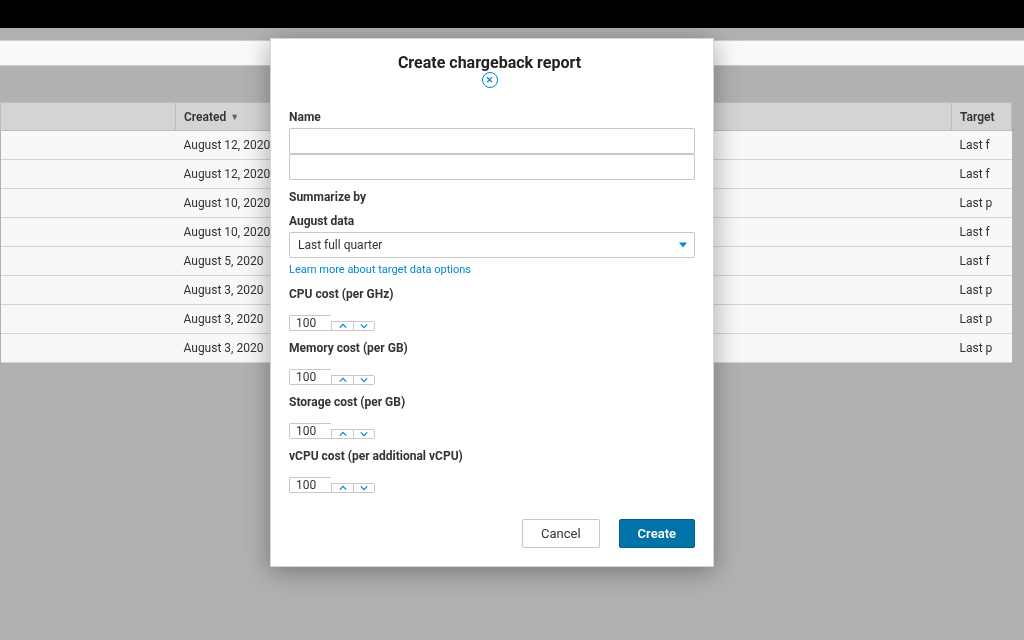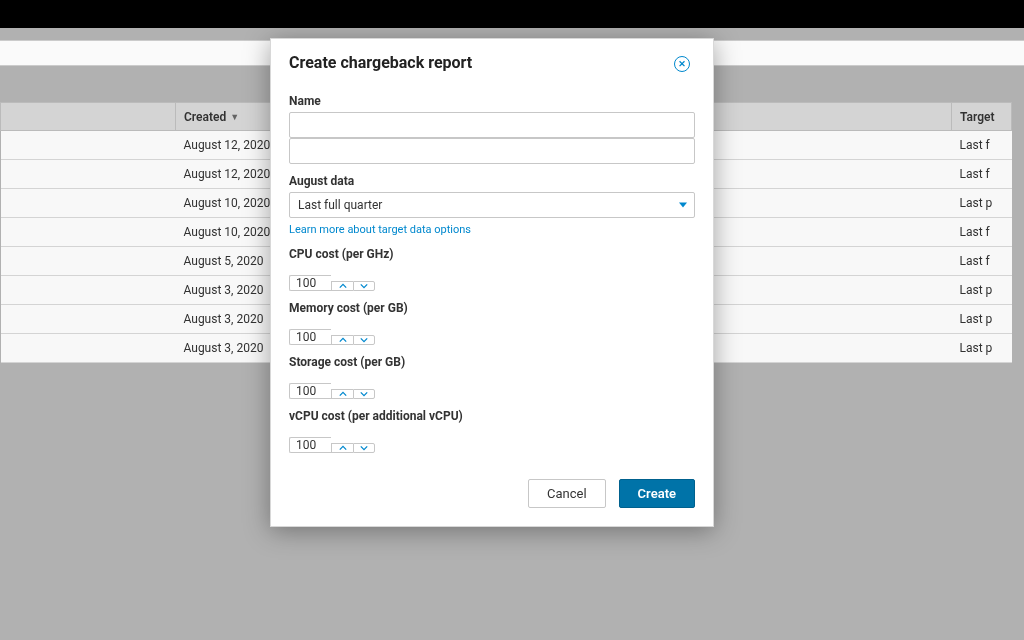--- a/index.html
+++ b/index.html
@@ -17,21 +17,21 @@
   table.bg td { background: #fdfdfd; font-size: 12px; color: #333; padding: 6px 8px; border-bottom: 1px solid #d9d9d9; height: 29px; white-space: nowrap; overflow:hidden; }
   .col-a { width: 175px; }
   .col-created { width: 280px; }
   .col-gap { }
   .col-target { width: 60px; }
   th.col-created span.sort { display:inline-block; margin-left:4px; font-size:9px; color:#666; transform: translateY(-1px); }
 
   .overlay { position:absolute; top:28px; left:0; right:0; bottom:0; background: rgba(0,0,0,0.02); }
 
   .modal { position: absolute; top: 38px; left: 270px; width: 444px; background: #fff; box-shadow: 0 4px 24px rgba(0,0,0,0.35); border: 1px solid #d8d8d8; }
-  .modal-header { padding: 14px 23px 12px 18px; display:flex; align-items:flex-end; justify-content:space-between; }
+  .modal-header { padding: 14px 23px 12px 18px; display:flex; align-items:center; justify-content:space-between;flex-direction:column; }
   .modal-header h2 { font-size: 16px; font-weight: 700; color: #222; }
   .close-btn { width:16px; height:16px; border:1.5px solid #0088ce; border-radius:50%; display:flex; align-items:center; justify-content:center; color:#0088ce; font-size:10px; line-height:1; cursor:pointer; background:#fff; }
   .close-btn::before { content:"✕"; font-size:9px; font-weight:700; }
 
   .modal-body { padding: 0 18px 12px 18px; }
   .field-label { font-size: 12px; font-weight: 700; color: #333; margin-top: 10px; margin-bottom: 4px; display:block; }
   .field-label .opt { font-weight:400; color:#888; font-size:11px; }
   .text-input, .select { width: 100%; height: 26px; border: 1px solid #c7c7c7; border-radius: 2px; font-size: 12px; padding: 0 8px; background:#fff; color:#333; }
   .select { appearance:none; -webkit-appearance:none; background: #fff; padding-right: 24px; position:relative; }
   .select-wrap { position: relative; width:100%; }
@@ -39,21 +39,21 @@
   .help-link { font-size: 11px; color: #0088ce; text-decoration:none; display:inline-block; margin-top:4px; }
 
   .spinner { display:flex; align-items:flex-end; height:26px; }
   .spinner input { width: 42px; border:1px solid #c7c7c7; border-right:none; border-radius:2px 0 0 2px; font-size:12px; padding:0 6px; text-align:left; color:#333; }
   .spin-btn { width:22px; border:1px solid #c7c7c7; background:#fff; display:flex; align-items:center; justify-content:center; cursor:pointer; padding:0; }
   .spin-btn.up { border-right:none; }
   .spin-btn.down { border-radius: 0 2px 2px 0; }
   .spin-btn svg { width:8px; height:8px; display:block; }
   .spin-btn svg path { stroke:#0088ce; stroke-width:1.6; fill:none; }
 
-  .modal-footer { padding: 14px 18px 18px 18px; display:flex; justify-content:flex-end; gap:6px; border-top: none; }
+  .modal-footer { padding: 14px 18px 18px 18px; display:flex; justify-content:flex-end; gap:12px; border-top: none; }
   .btn { font-size: 13px; padding: 6px 18px; border-radius:2px; cursor:pointer; }
   .btn-secondary { background:#fff; border:1px solid #c7c7c7; color:#333; }
   .btn-primary { background:#0073a8; border:1px solid #00618e; color:#fff; font-weight:600;margin-left:7px; }
 </style>
 </head>
 <body>
 
 <div class="topbar"></div>
 
 <div class="page">
@@ -135,20 +135,21 @@
     <h2>Create chargeback report</h2>
     <button class="close-btn" aria-label="close"></button>
   </div>
   <div class="modal-body">
 
     <label class="field-label">Name</label>
     <input class="text-input" type="text" value="" style="">
 
     <input class="text-input" type="text" value="" style="">
 
+    <label class="field-label">Summarize by</label>
 
     <label class="field-label">August data</label>
     <div class="select-wrap">
       <input class="select" readonly="" value="Last full quarter" style="">
     </div>
     <a href="#" class="help-link">Learn more about target data options</a>
 
     <label class="field-label">CPU cost (per GHz)</label>
     <div class="spinner">
       <input type="text" value="100" style="">

